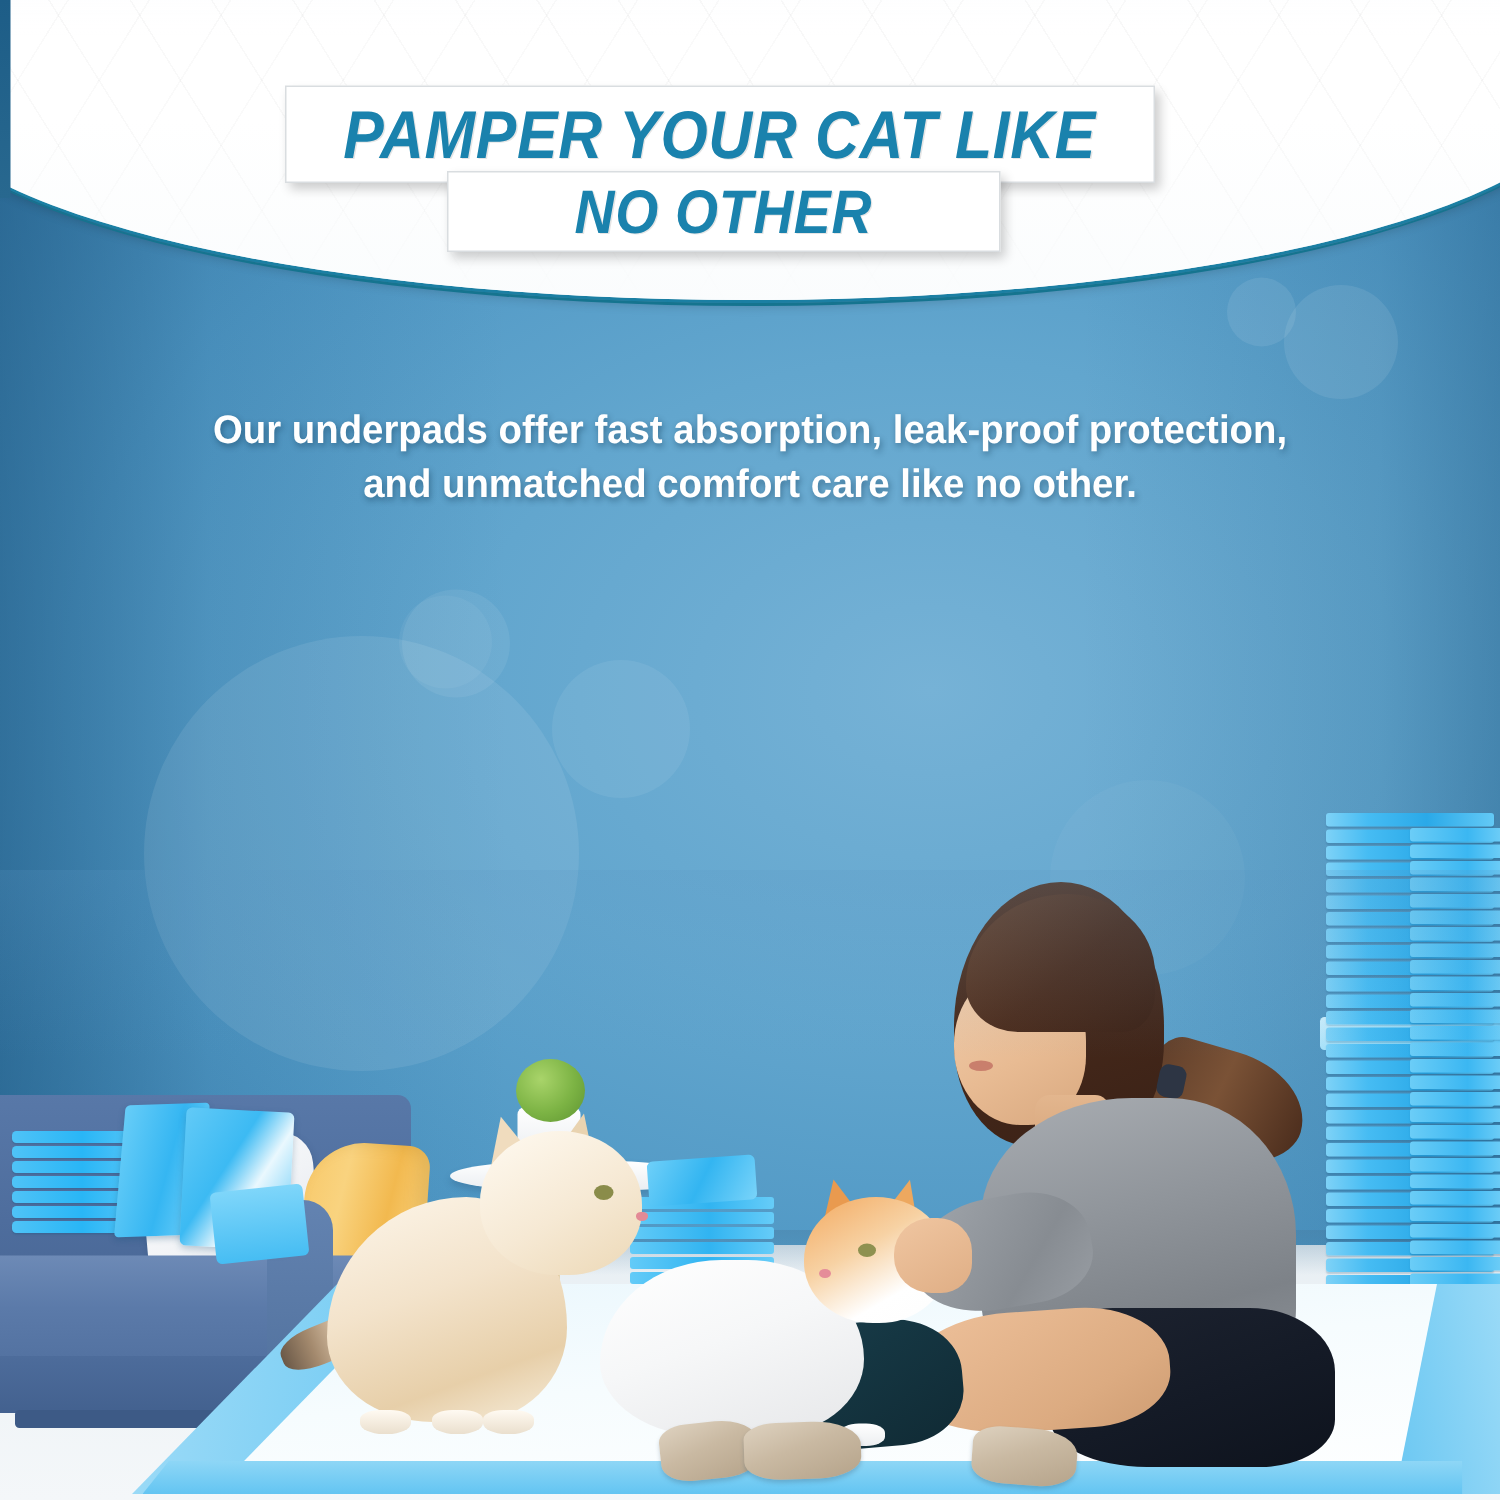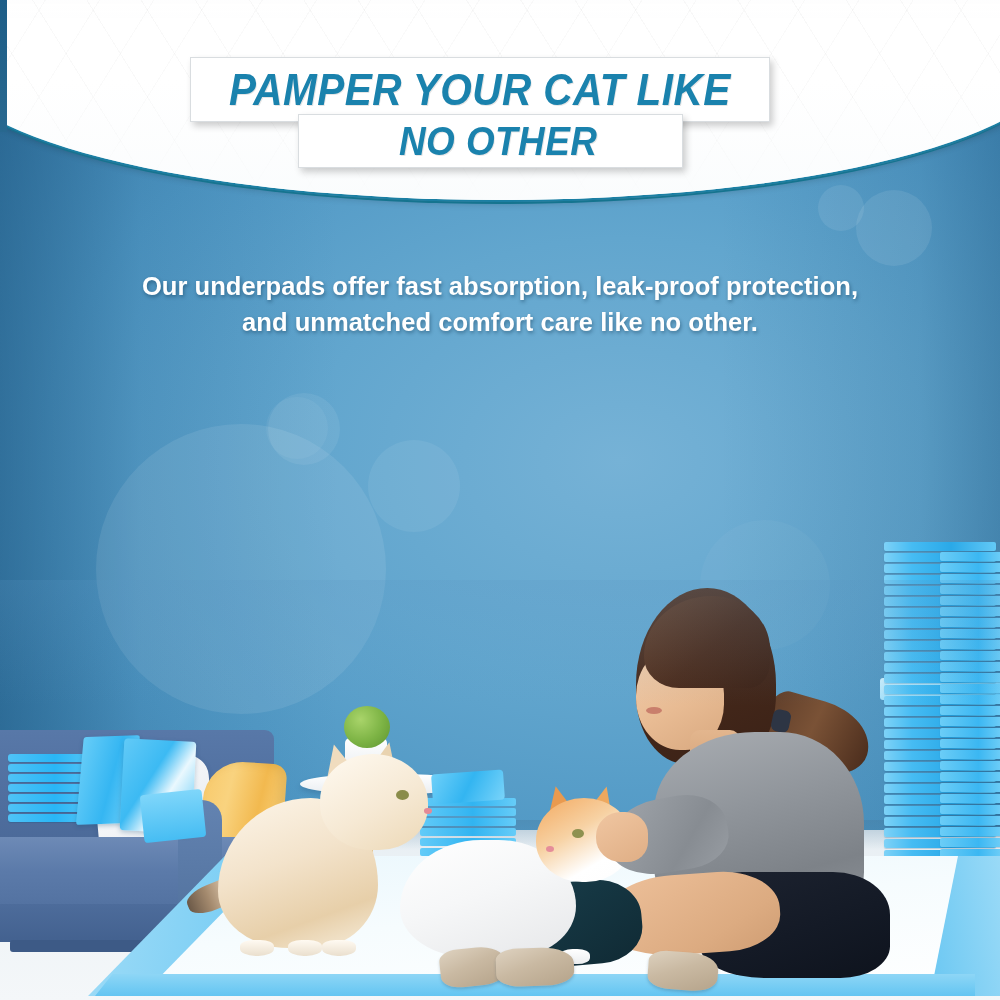--- a/index.html
+++ b/index.html
@@ -72,21 +72,21 @@
     border:1px solid #d9dde0;
     box-shadow:3px 4px 7px rgba(0,0,0,.20);
     display:flex;align-items:center;justify-content:center;
     color:#1a82ad;
     font-weight:700;font-style:italic;
     letter-spacing:.5px;
     white-space:nowrap;
     text-shadow:1px 1px 0 rgba(0,0,0,.10);
   }
   .title-1{left:190px;top:32px;width:578px;height:63px;font-size:45px;margin-top:25px;}
-  .title-2{left:298px;top:114px;width:367px;height:52px;font-size:41px;padding-left:16px;}
+  .title-2{left:298px;top:114px;width:367px;height:52px;font-size:41px;}
   .title-txt{
     transform:scaleX(.90);
     display:inline-block;
     font-family:"Liberation Sans",sans-serif;
   }
 
   
   .subtitle{
     position:absolute;left:0;right:0;top:268px;
     text-align:center;color:#ffffff;

